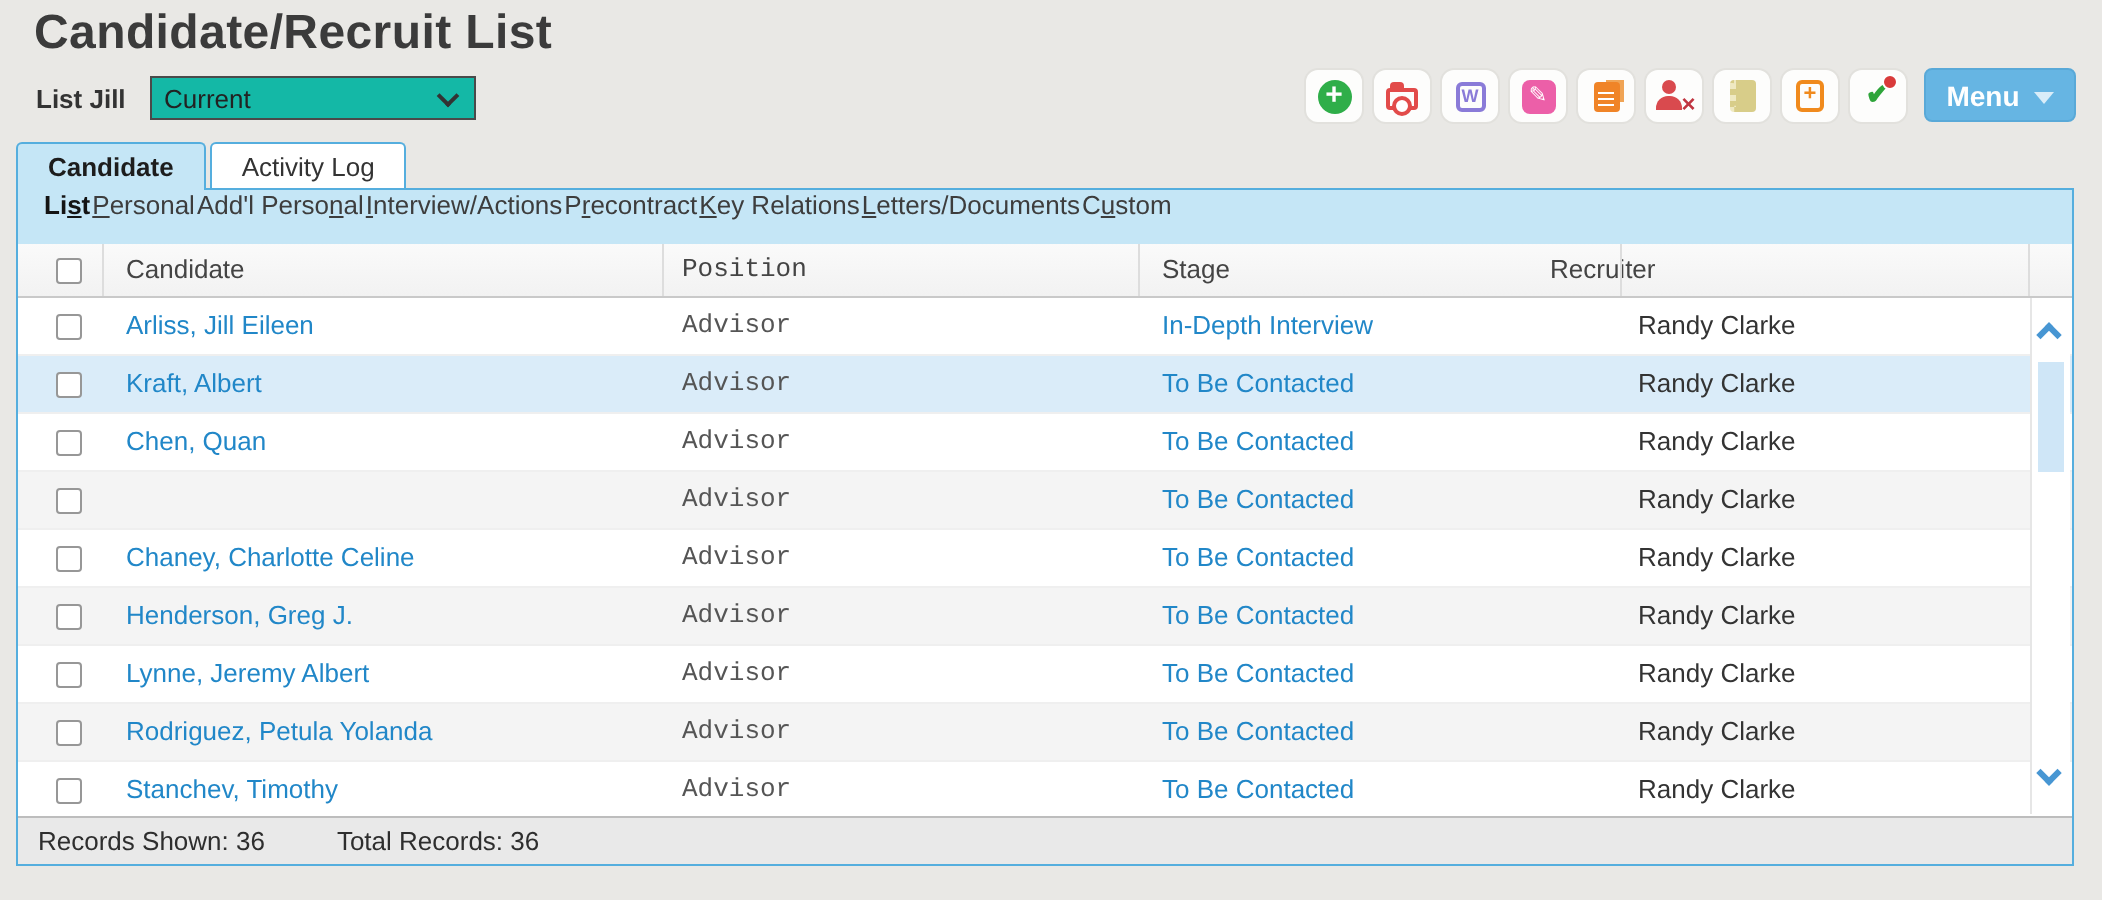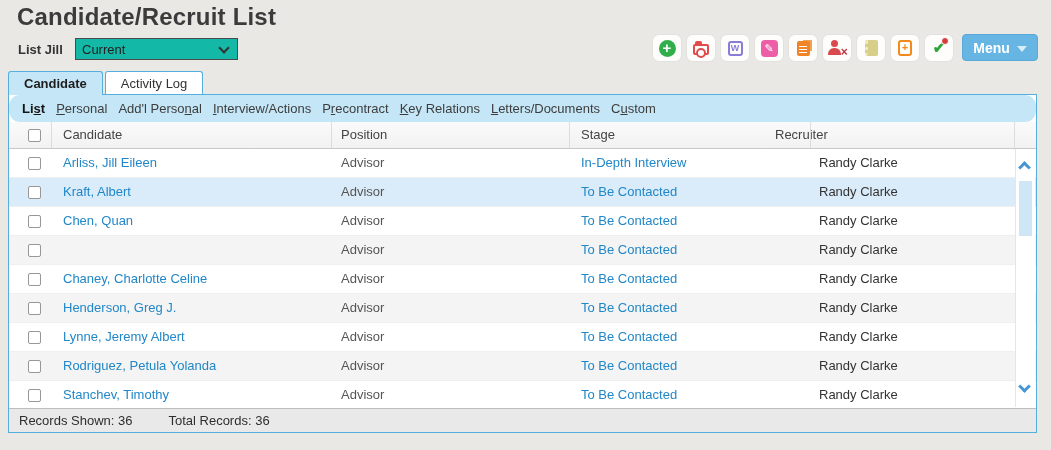--- a/index.html
+++ b/index.html
@@ -115,22 +115,22 @@
   .tab.active { height:24px; background:#c5e6f6; font-weight:bold; color:#1d1d1d; }
 
   
   .panel {
     position:absolute; left:8px; top:94px;
     width:1029px; height:339px;
     background:#fff; border:1px solid #55aede;
   }
   .subnav {
     height:27px; background:#c5e6f6;
-    display:flex; align-items:center; gap:11px;
-    padding-left:13px; font-size:13px; color:#3d3d3d;border-radius:11px;
+    display:flex; gap:1px;
+    padding-left:13px; font-size:13px; color:#3d3d3d;
   }
   .subnav .navitem { cursor:pointer; white-space:nowrap; }
   .subnav .navitem.active { font-weight:bold; color:#141414; }
 
   .grid-header {
     position:relative; height:27px;
     background:linear-gradient(#fafafa,#f2f2f2);
     border-bottom:1px solid #c9c9c9;
     font-size:13px; color:#444;
   }
@@ -147,21 +147,21 @@
   .grid-body { position:absolute; top:54px; left:0; right:0; bottom:25px; overflow:hidden; }
   .row { position:relative; height:29px; background:#fff; border-bottom:1px solid #efefef; font-size:13px; }
   .row:nth-child(even) { background:#f4f4f4; }
   .row.hl { background:#daecf9; }
   .row .cell { position:absolute; top:0; line-height:28px; white-space:nowrap;text-align:center; }
   .row .cb { position:absolute; left:19px; top:8px; }
   .link { color:#2187c8; cursor:pointer; text-decoration:none; }
   .muted { color:#555; }
   .plain { color:#333;margin-left:44px; }
 
-  .c-cand { left:54px; }  .c-pos { left:332px; } .c-stage { left:572px; } .c-rec { left:766px; }
+  .c-cand { left:54px; }  .c-pos { left:332px;font-family:Liberation Mono, monospace; } .c-stage { left:572px; } .c-rec { left:766px; }
 
   
   .vscroll {
     position:absolute; top:54px; bottom:25px; right:1px; width:20px;
     background:#fff; border-left:1px solid #e6e6e6;
   }
   .vscroll .chev-up, .vscroll .chev-down {
     position:absolute; left:4px; width:9px; height:9px; cursor:pointer;
     border-top:3px solid #4796d3; border-left:3px solid #4796d3;
   }

